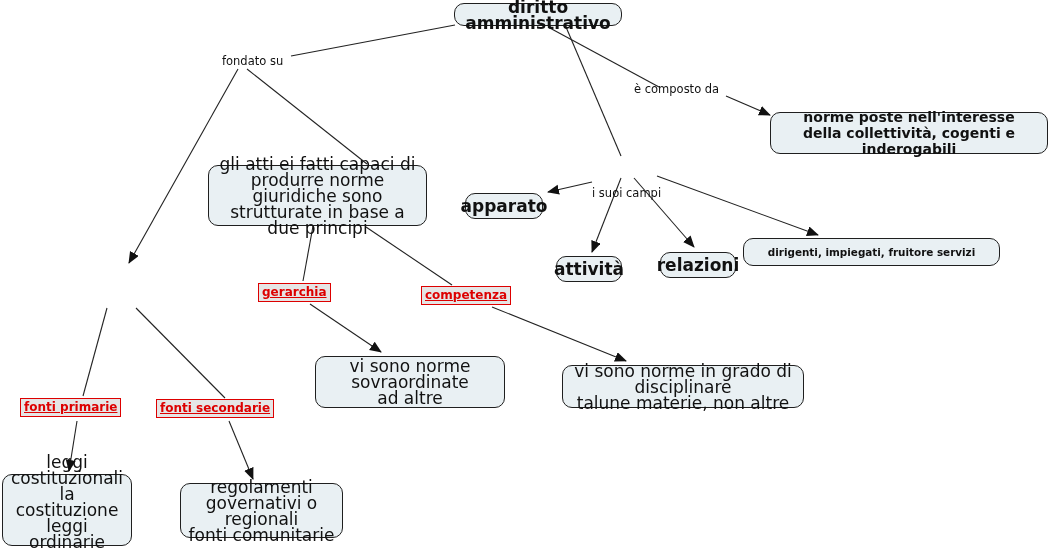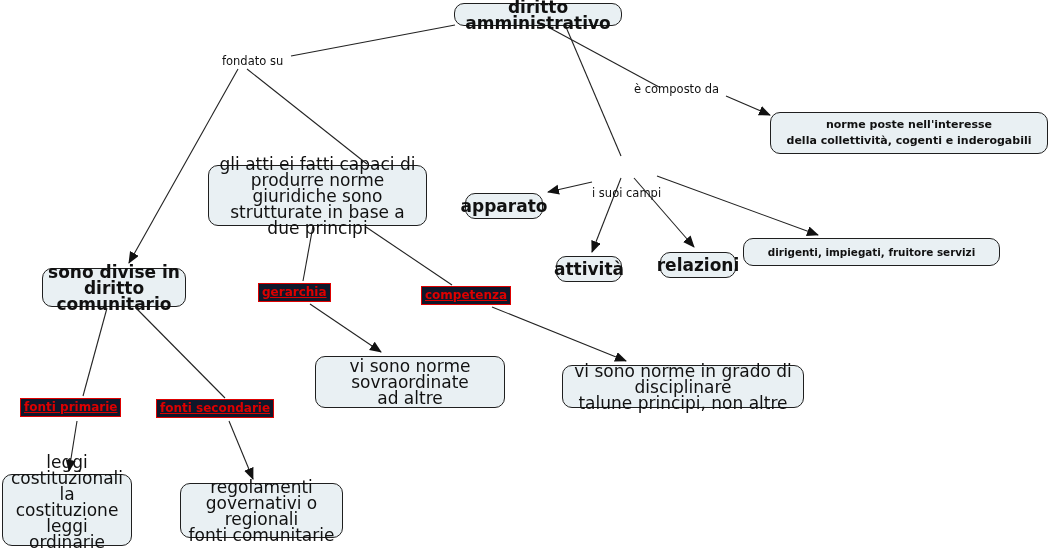--- a/index.html
+++ b/index.html
@@ -23,21 +23,21 @@
     font-size:17px;line-height:16px;white-space:pre-line;padding:1px 3px;
   }
   .node.bold{font-weight:bold;}
   .linklabel{
     position:absolute;font-size:11.5px;line-height:14px;white-space:nowrap;color:var(--text);
   }
   .redlabel{
     position:absolute;box-sizing:border-box;white-space:nowrap;
     font-size:12px;font-weight:bold;line-height:16px;
     color:var(--red);text-decoration:underline;
-    border:1.5px solid var(--red);background:#0f172a;padding:0 3px 1px 3px;
+    border:1.5px solid var(--red);background:#e5e5e5;padding:0 3px 1px 3px;
   }
 </style>
 </head>
 <body>
 
 <div class="canvas">
 
   <svg class="connectors" width="1053" height="548" viewBox="0 0 1053 548" xmlns="http://www.w3.org/2000/svg">
     <defs>
       <marker id="arrow" markerUnits="userSpaceOnUse" markerWidth="14" markerHeight="12" refX="11" refY="5" orient="auto">
@@ -61,43 +61,41 @@
     <line x1="634" y1="178" x2="694" y2="247" marker-end="url(#arrow)"></line>
     <line x1="657" y1="176" x2="818" y2="235" marker-end="url(#arrow)"></line>
     <line x1="310" y1="304" x2="381" y2="352" marker-end="url(#arrow)"></line>
     <line x1="492" y1="307" x2="626" y2="361" marker-end="url(#arrow)"></line>
     <line x1="77" y1="421" x2="69" y2="471" marker-end="url(#arrow)"></line>
     <line x1="229" y1="421" x2="253" y2="479" marker-end="url(#arrow)"></line>
   </svg>
 
   <div class="node bold" style="left:454px;top:3px;width:168px;height:23px;">diritto amministrativo</div>
 
-  <div class="node bold" style="left:770px;top:112px;width:278px;height:42px;font-size:11px;">norme poste nell'interesse
+  <div class="node bold" style="left:770px;top:112px;width:278px;height:42px;font-size:14px;">norme poste nell'interesse
 della collettività, cogenti e inderogabili</div>
 
   <div class="node" style="left:208px;top:165px;width:219px;height:61px;">gli atti ei fatti capaci di
 produrre norme giuridiche sono
 strutturate in base a due principi</div>
 
   <div class="node bold" style="left:465px;top:193px;width:78px;height:26px;text-align:right;">apparato</div>
 
   <div class="node bold" style="left:556px;top:256px;width:66px;height:26px;">attività</div>
 
   <div class="node bold" style="left:660px;top:252px;width:76px;height:26px;">relazioni</div>
 
   <div class="node bold" style="left:743px;top:238px;width:257px;height:28px;font-size:10.4px;">dirigenti, impiegati, fruitore servizi</div>
 
-  <div class="node bold" style="left:42px;top:268px;width:144px;height:39px;">sono divise in
-diritto comunitario</div>
 
   <div class="node" style="left:315px;top:356px;width:190px;height:52px;">vi sono norme sovraordinate
 ad altre</div>
 
   <div class="node" style="left:562px;top:365px;width:242px;height:43px;">vi sono norme in grado di disciplinare
-talune principi, non altre</div>
+talune materie, non altre</div>
 
   <div class="node" style="left:2px;top:474px;width:130px;height:72px;">leggi costituzionali
 la costituzione
 leggi ordinarie
 leggi regionali</div>
 
   <div class="node" style="left:180px;top:483px;width:163px;height:55px;">regolamenti governativi o
 regionali
 fonti comunitarie</div>
 

